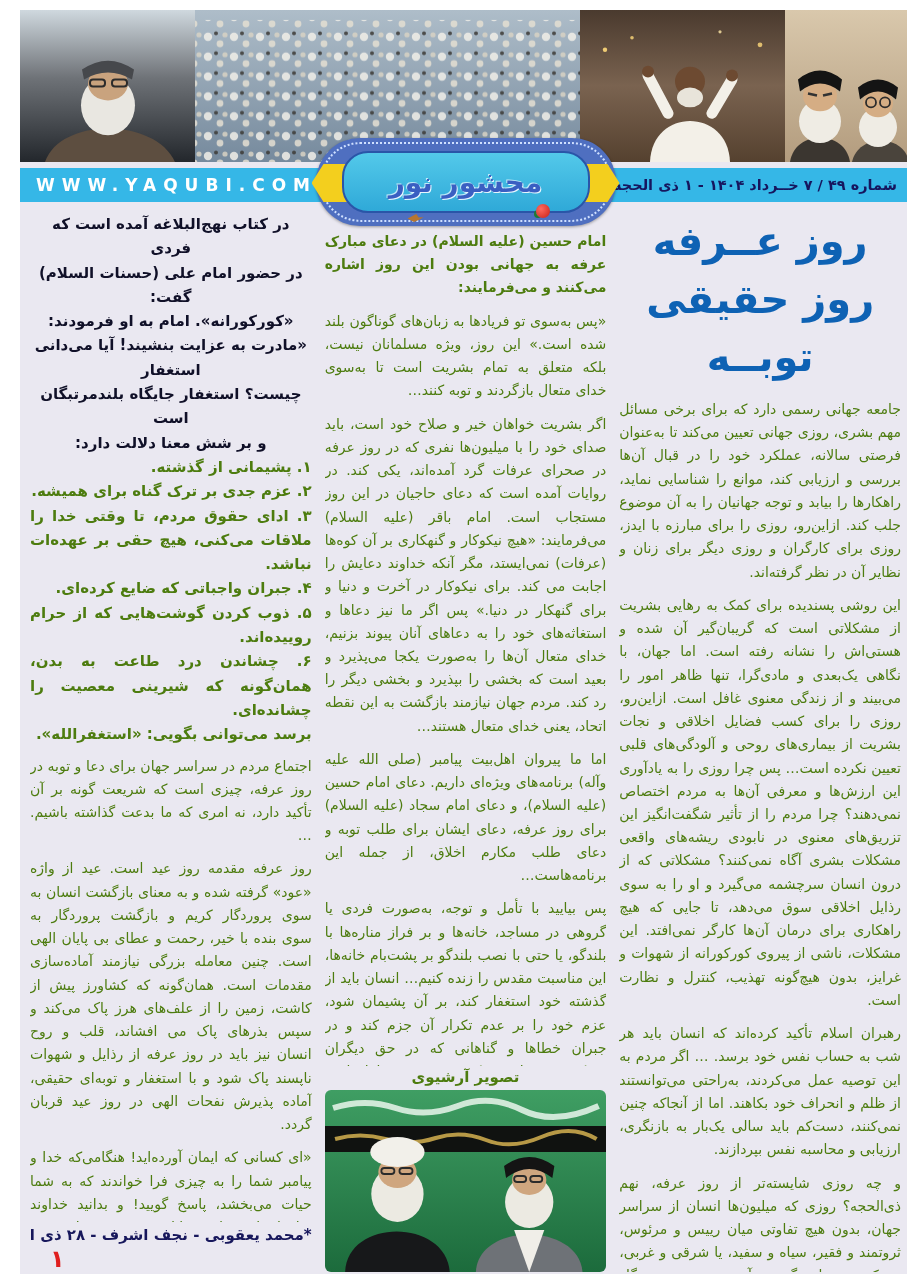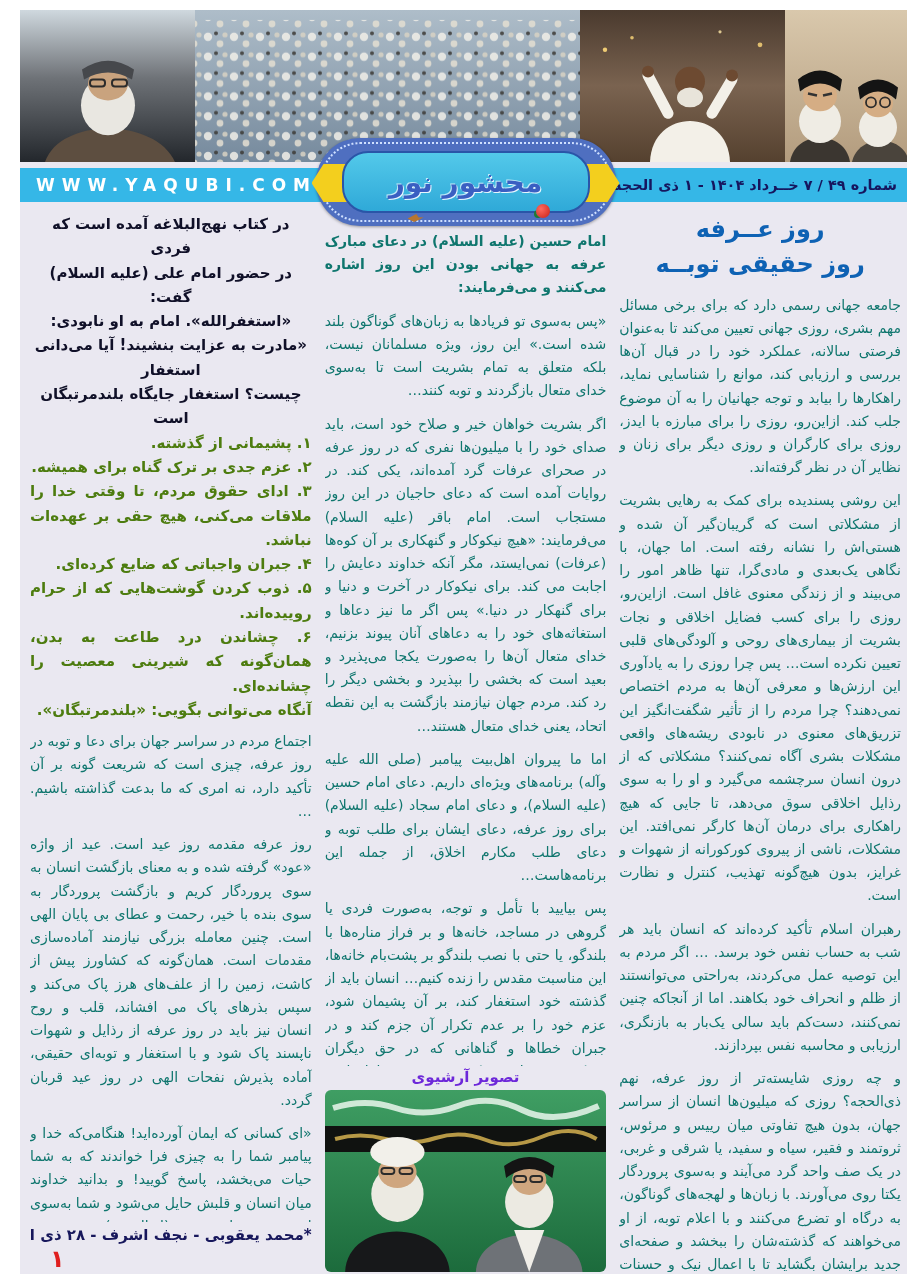--- a/index.html
+++ b/index.html
@@ -68,32 +68,32 @@
     clip-path:polygon(0 55%,55% 0,70% 45%,100% 40%,70% 75%,40% 100%);
   }
   
   .columns{
     position:absolute;top:196px;left:0;width:891px;height:1066px;
     display:flex;flex-direction:row;gap:13px;padding:0 10px;box-sizing:border-box;
     direction:rtl;
   }
   .col{flex:1 1 0;display:flex;flex-direction:column;overflow:hidden;}
   .col-body{flex:1 1 auto;overflow:hidden;}
-  .col p{margin:0 0 10px 0;text-align:justify;color:#0f766e;font-size:14px;line-height:1.66;}
+  .col p{margin:0 0 10px 0;text-align:justify;color:#4d7c0f;font-size:14px;line-height:1.66;}
   
   .headline{
-    text-align:center;font-weight:bold;color:#0e62b4;font-size:24px;line-height:1.45;
+    text-align:center;font-weight:bold;color:#0e62b4;font-size:40px;line-height:1.45;
     margin:2px 0 12px 0;
   }
   .col-right{padding-top:4px;}
   
   .col-middle{padding-top:24px;}
   .lead-bold{font-weight:bold;color:#14142e;}
   .photo-caption{
-    text-align:center;font-weight:bold;color:#6d28d9;font-size:15px;margin:2px 0 4px 0;
+    text-align:center;font-weight:bold;color:#4d7c0f;font-size:15px;margin:2px 0 4px 0;
   }
   .archive-photo{width:100%;height:182px;border-radius:6px;overflow:hidden;flex:0 0 auto;}
   .archive-photo svg{display:block;width:100%;height:100%;}
   
   .col-left{padding-top:6px;}
   .intro-line{
     text-align:center;font-weight:bold;color:#101028;font-size:15px;line-height:1.62;
   }
   .list-item{
     text-align:justify;font-weight:bold;color:#4d7c0f;font-size:15px;line-height:1.62;
@@ -259,31 +259,32 @@
             <rect x="188" y="86" width="12" height="6" rx="3" fill="none" stroke="#2b2b2b" stroke-width="1.8"></rect>
             <rect x="204" y="86" width="12" height="6" rx="3" fill="none" stroke="#2b2b2b" stroke-width="1.8"></rect>
           </svg>
         </div>
       </div>
     </section>
 
     <section class="col col-left">
       <div class="col-body">
         <div class="intro-line">در کتاب نهج‌البلاغه آمده است که فردی</div>
-        <div class="intro-line">در حضور امام علی (علیه السلام) گفت:</div>
-        <div class="intro-line">«استغفرالله». امام به او نابودی:</div>
+        <div class="intro-line">در حضور امام علی (حسنات السلام) گفت:</div>
+        <div class="intro-line">«کورکورانه». امام به او فرمودند:</div>
         <div class="intro-line">«مادرت به عزایت بنشیند! آیا می‌دانی استغفار</div>
         <div class="intro-line">چیست؟ استغفار جایگاه بلندمرتبگان است</div>
+        <div class="intro-line">و بر شش معنا دلالت دارد:</div>
         <div class="list-item">۱. پشیمانی از گذشته.</div>
         <div class="list-item">۲. عزم جدی بر ترک گناه برای همیشه.</div>
         <div class="list-item">۳. ادای حقوق مردم، تا وقتی خدا را ملاقات می‌کنی، هیچ حقی بر عهده‌ات نباشد.</div>
         <div class="list-item">۴. جبران واجباتی که ضایع کرده‌ای.</div>
         <div class="list-item">۵. ذوب کردن گوشت‌هایی که از حرام روییده‌اند.</div>
         <div class="list-item">۶. چشاندن درد طاعت به بدن، همان‌گونه که شیرینی معصیت را چشانده‌ای.</div>
-        <div class="list-item" style="margin-bottom:8px;">آنگاه می‌توانی بگویی: «بلندمرتبگان».</div>
+        <div class="list-item" style="margin-bottom:8px;">برسد می‌توانی بگویی: «استغفرالله».</div>
         <p>اجتماع مردم در سراسر جهان برای دعا و توبه در روز عرفه، چیزی است که شریعت گونه بر آن تأکید دارد، نه امری که ما بدعت گذاشته باشیم. …</p>
         <p>روز عرفه مقدمه روز عید است. عید از واژه «عود» گرفته شده و به معنای بازگشت انسان به سوی پروردگار کریم و بازگشت پروردگار به سوی بنده با خیر، رحمت و عطای بی پایان الهی است. چنین معامله بزرگی نیازمند آماده‌سازی مقدمات است. همان‌گونه که کشاورز پیش از کاشت، زمین را از علف‌های هرز پاک می‌کند و سپس بذرهای پاک می افشاند، قلب و روح انسان نیز باید در روز عرفه از رذایل و شهوات ناپسند پاک شود و با استغفار و توبه‌ای حقیقی، آماده پذیرش نفحات الهی در روز عید قربان گردد.</p>
         <p>«ای کسانی که ایمان آورده‌اید! هنگامی‌که خدا و پیامبر شما را به چیزی فرا خواندند که به شما حیات می‌بخشد، پاسخ گویید! و بدانید خداوند میان انسان و قلبش حایل می‌شود و شما به‌سوی او محشور خواهید شد.» (انفال: ۲۴)</p>
 
       </div>
       <div class="left-foot">
         <div class="signature">*محمد یعقوبی - نجف اشرف - ۲۸ ذی القعده</div>
         <div class="page-number">۱</div>
       </div>
     </section>

